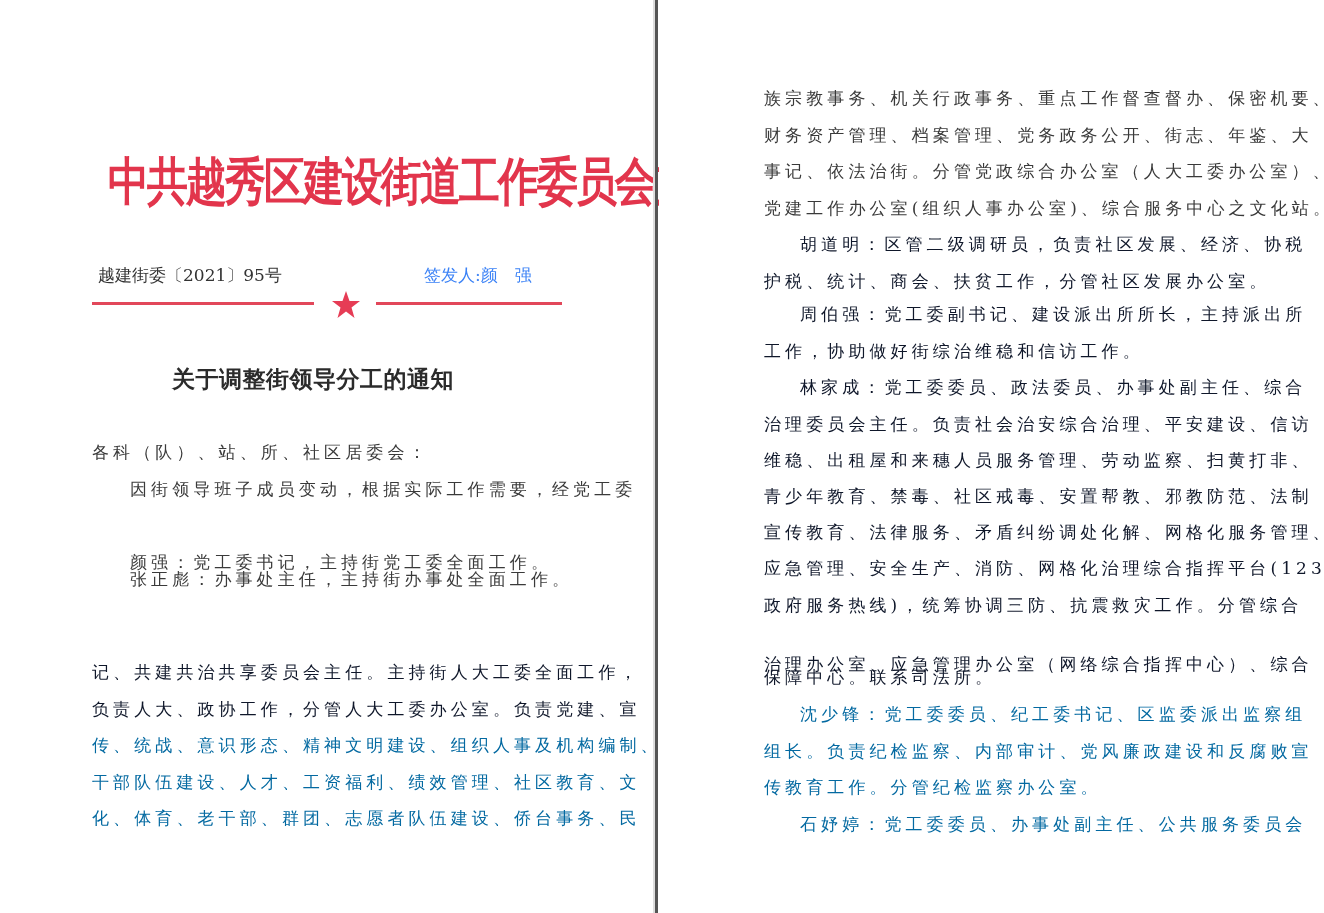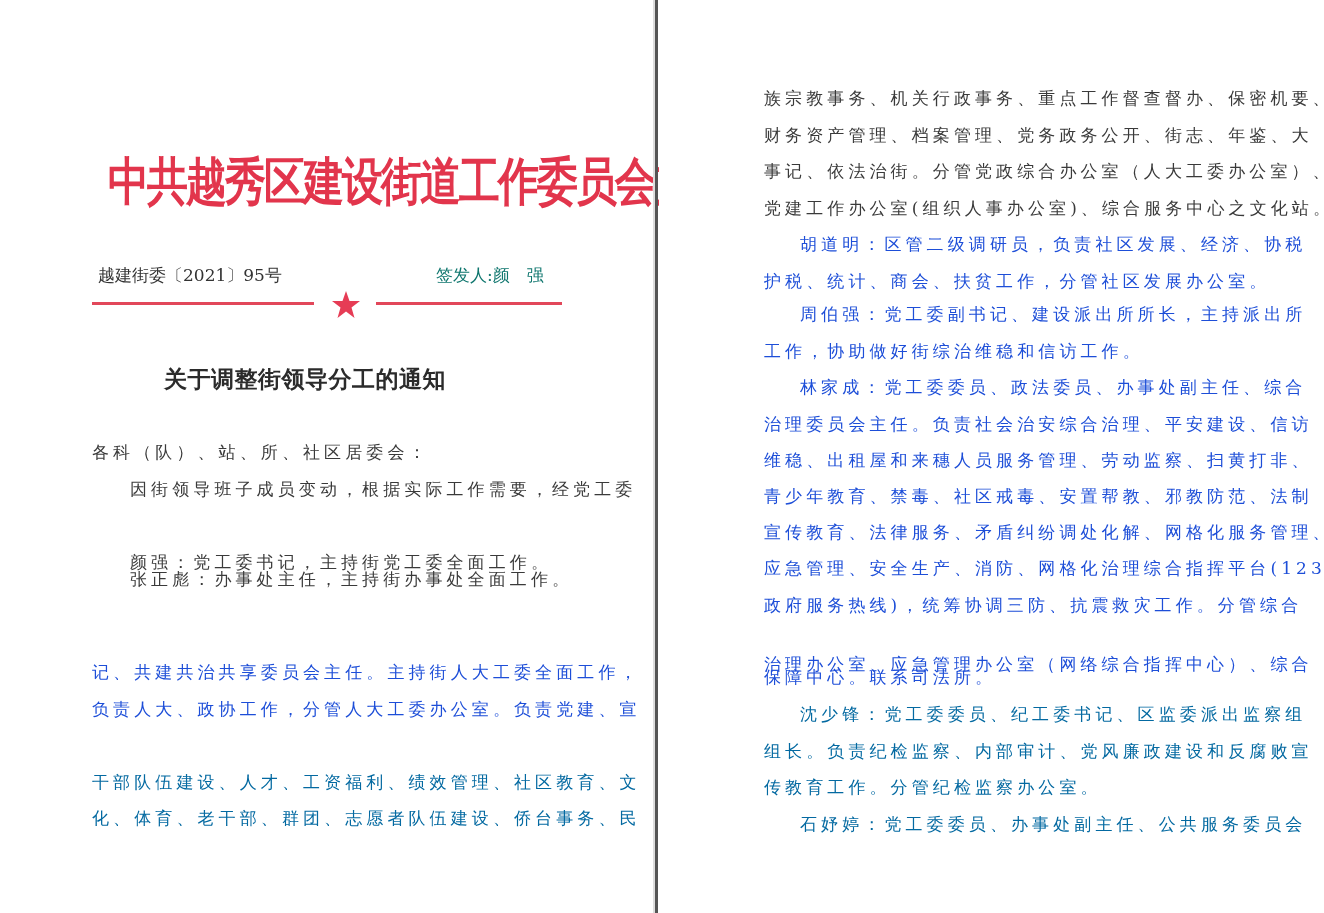--- a/index.html
+++ b/index.html
@@ -23,38 +23,38 @@
       font-family: "DejaVu Sans", "Liberation Sans", sans-serif;
       font-weight: bold; font-size: 41px; letter-spacing: -2px;
       color: #e2354c; white-space: nowrap;
       transform: scaleY(1.25); transform-origin: left top;
     }
     .docno {
       position: absolute; left: 98px; top: 264px; font-size: 17px; color: #333;
       white-space: nowrap;
     }
     .signer {
-      position: absolute; left: 436px; top: 264px; font-size: 17px; color: #0f766e;
+      position: absolute; left: 424px; top: 264px; font-size: 17px; color: #3b82f6;
       white-space: nowrap; word-spacing: 10px;
     }
     .redline {
       position: absolute; top: 302px; height: 3px; background: #e2475a;
     }
     .redline.l { left: 92px; width: 222px; }
     .redline.r { left: 376px; width: 186px; }
     .star {
       position: absolute; left: 331px; top: 290px; width: 30px; height: 30px;
     }
     .doc-title {
-      position: absolute; left: 164px; top: 364px; font-size: 23px; font-weight: bold;
+      position: absolute; left: 172px; top: 364px; font-size: 23px; font-weight: bold;
       color: #2b2b2b; white-space: nowrap; letter-spacing: 0.5px;
     }
     .line {
       position: absolute; font-size: 17px; white-space: nowrap;
-      letter-spacing: 4.1px; color: #1d4ed8;
+      letter-spacing: 4.1px; color: #0f172a;
     }
     .left-line { left: 92px; }
     .right-line { left: 764px; }
     .indent-l { left: 130px; }
     .indent-r { left: 800px; }
     .dark { color: #3a3a3a; }
     .blue { color: #0369a1; }
   </style>
 </head>
 <body>
@@ -69,20 +69,21 @@
   </svg>
   <div class="redline r"></div>
   <div class="doc-title">关于调整街领导分工的通知</div>
 
   <div class="line indent-l dark" style="top:478px">因街领导班子成员变动，根据实际工作需要，经党工委</div>
   <div class="line left-line dark" style="top:441px">各科（队）、站、所、社区居委会：</div>
   <div class="line indent-l dark" style="top:551px">颜强：党工委书记，主持街党工委全面工作。</div>
   <div class="line indent-l dark" style="top:568px">张正彪：办事处主任，主持街办事处全面工作。</div>
   <div class="line left-line" style="top:661px">记、共建共治共享委员会主任。主持街人大工委全面工作，</div>
   <div class="line left-line" style="top:698px">负责人大、政协工作，分管人大工委办公室。负责党建、宣</div>
+  <div class="line left-line blue" style="top:734px">传、统战、意识形态、精神文明建设、组织人事及机构编制、</div>
   <div class="line left-line blue" style="top:807px">化、体育、老干部、群团、志愿者队伍建设、侨台事务、民</div>
   <div class="line left-line blue" style="top:771px">干部队伍建设、人才、工资福利、绩效管理、社区教育、文</div>
 </div>
 
 <div class="divider-shadow"></div>
 <div class="divider"></div>
 
 <div class="page page-right"></div>
 
 <div class="line right-line dark" style="top:87px">族宗教事务、机关行政事务、重点工作督查督办、保密机要、</div>

